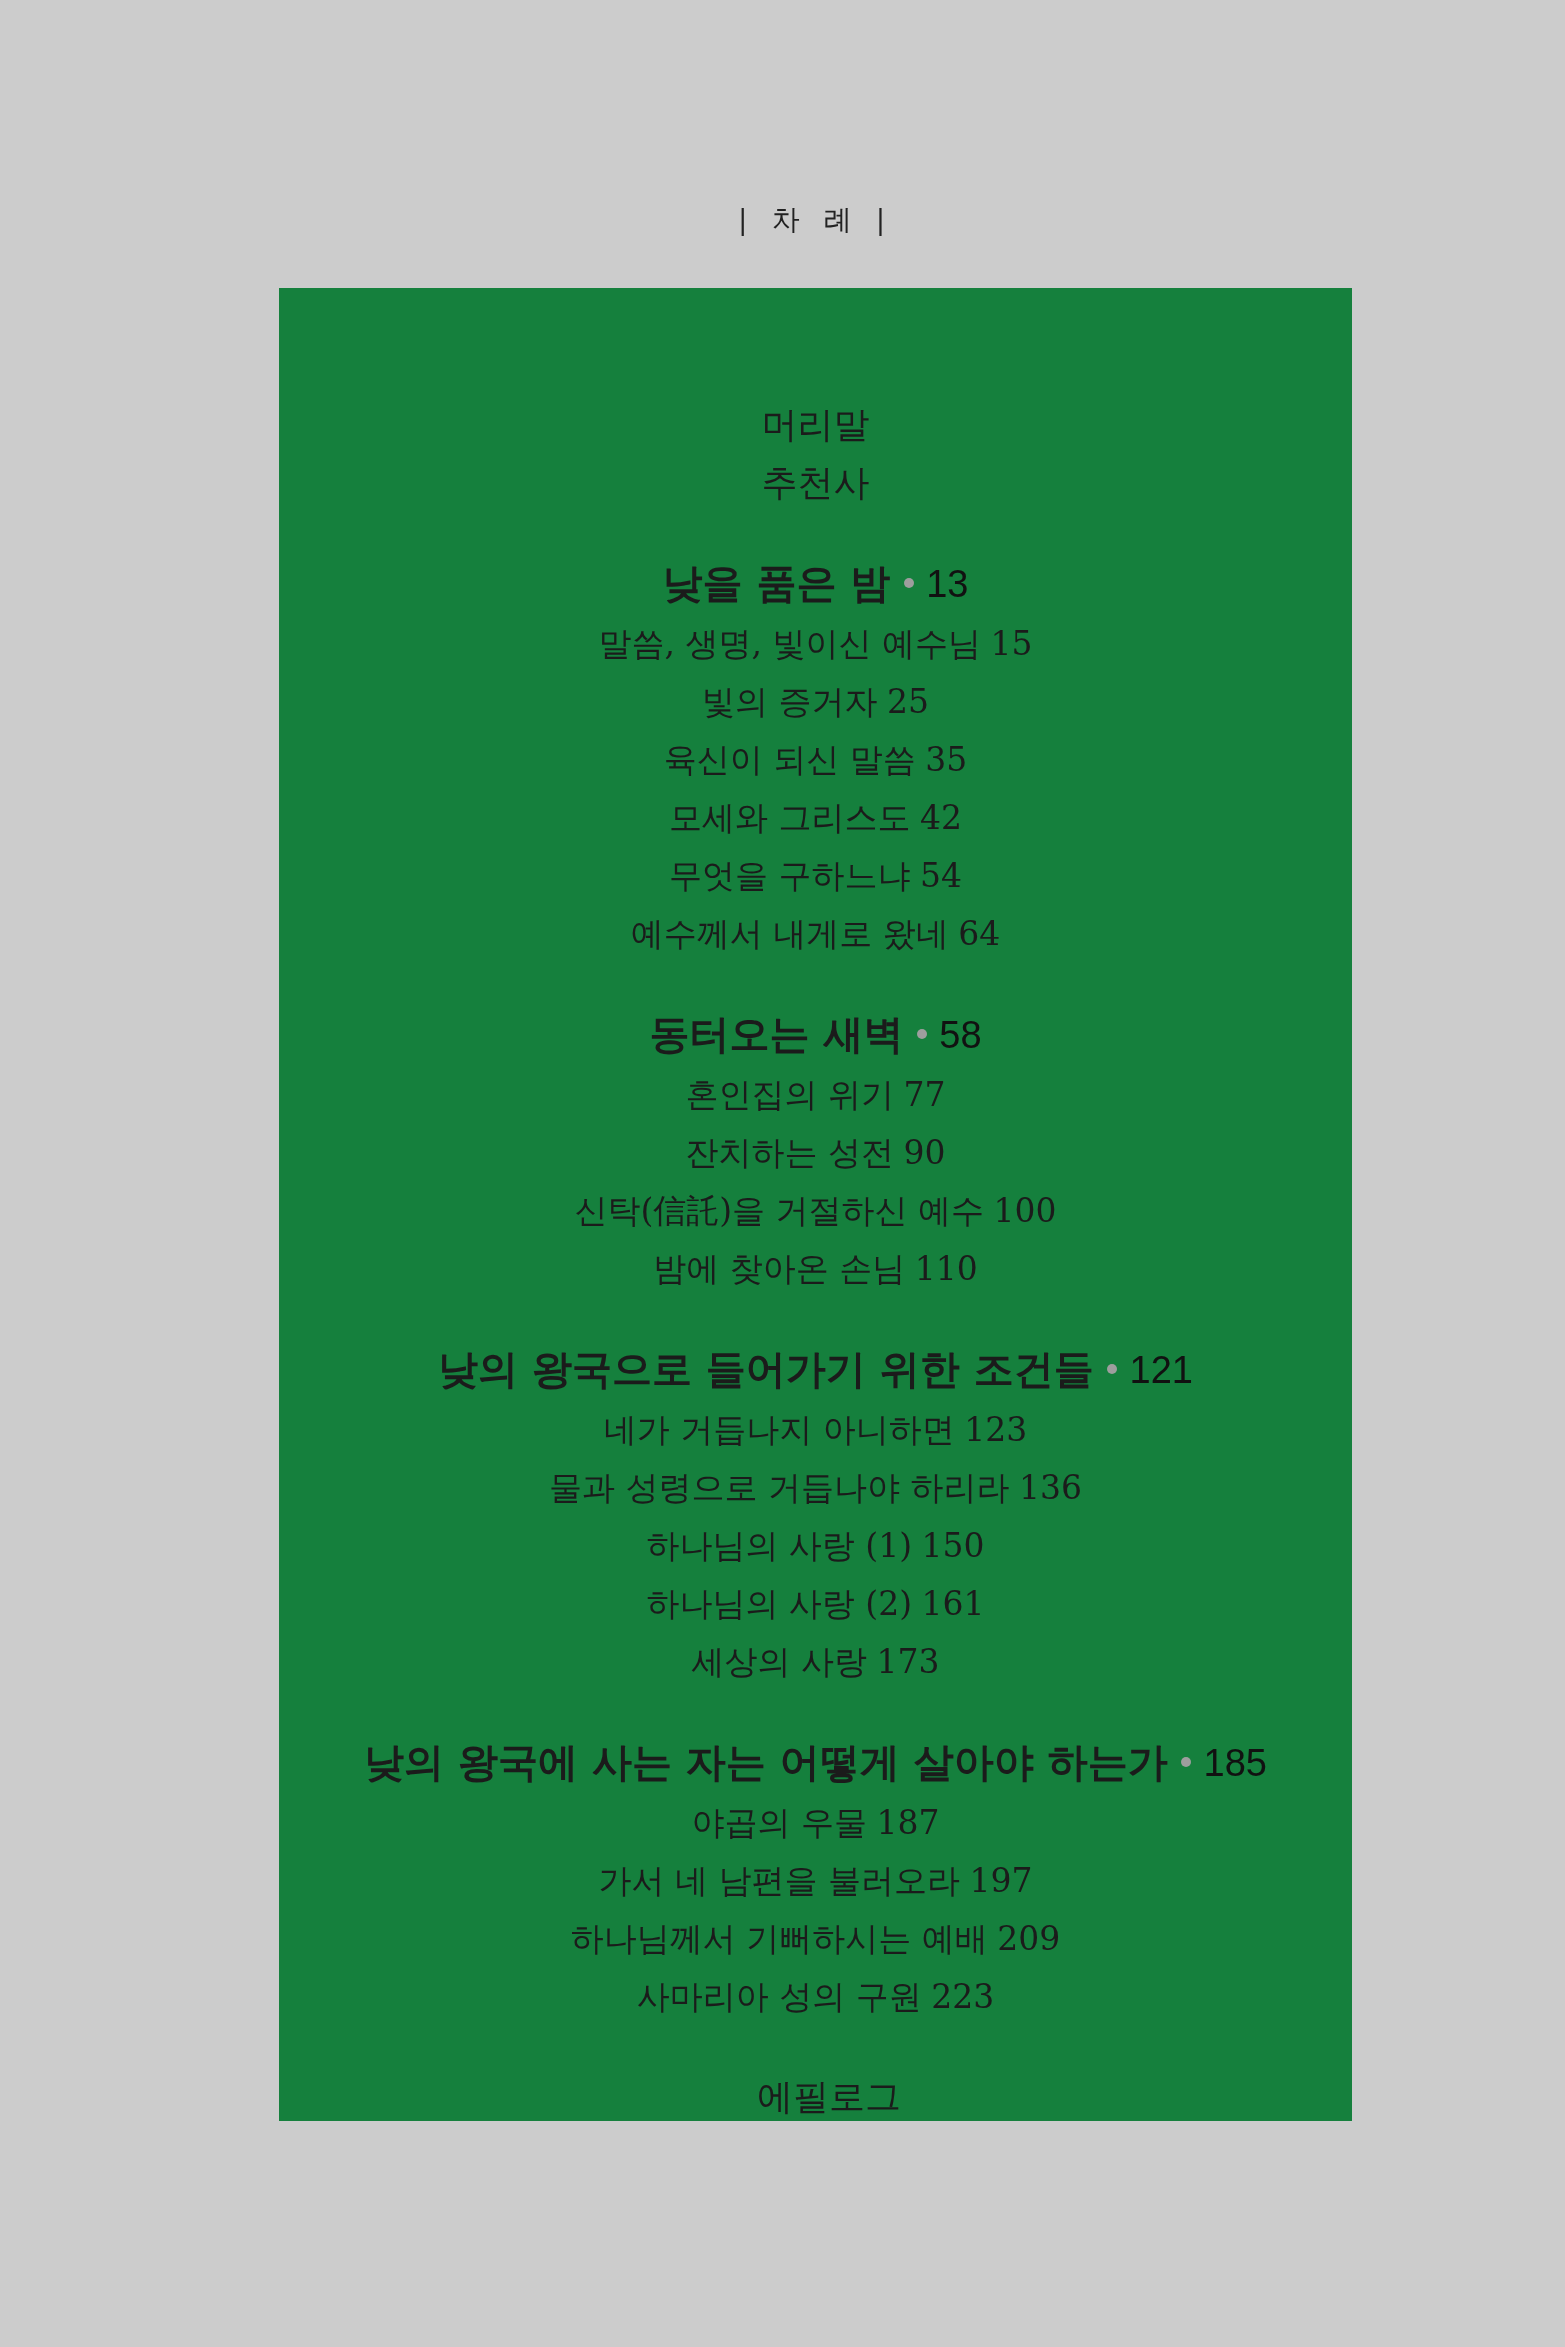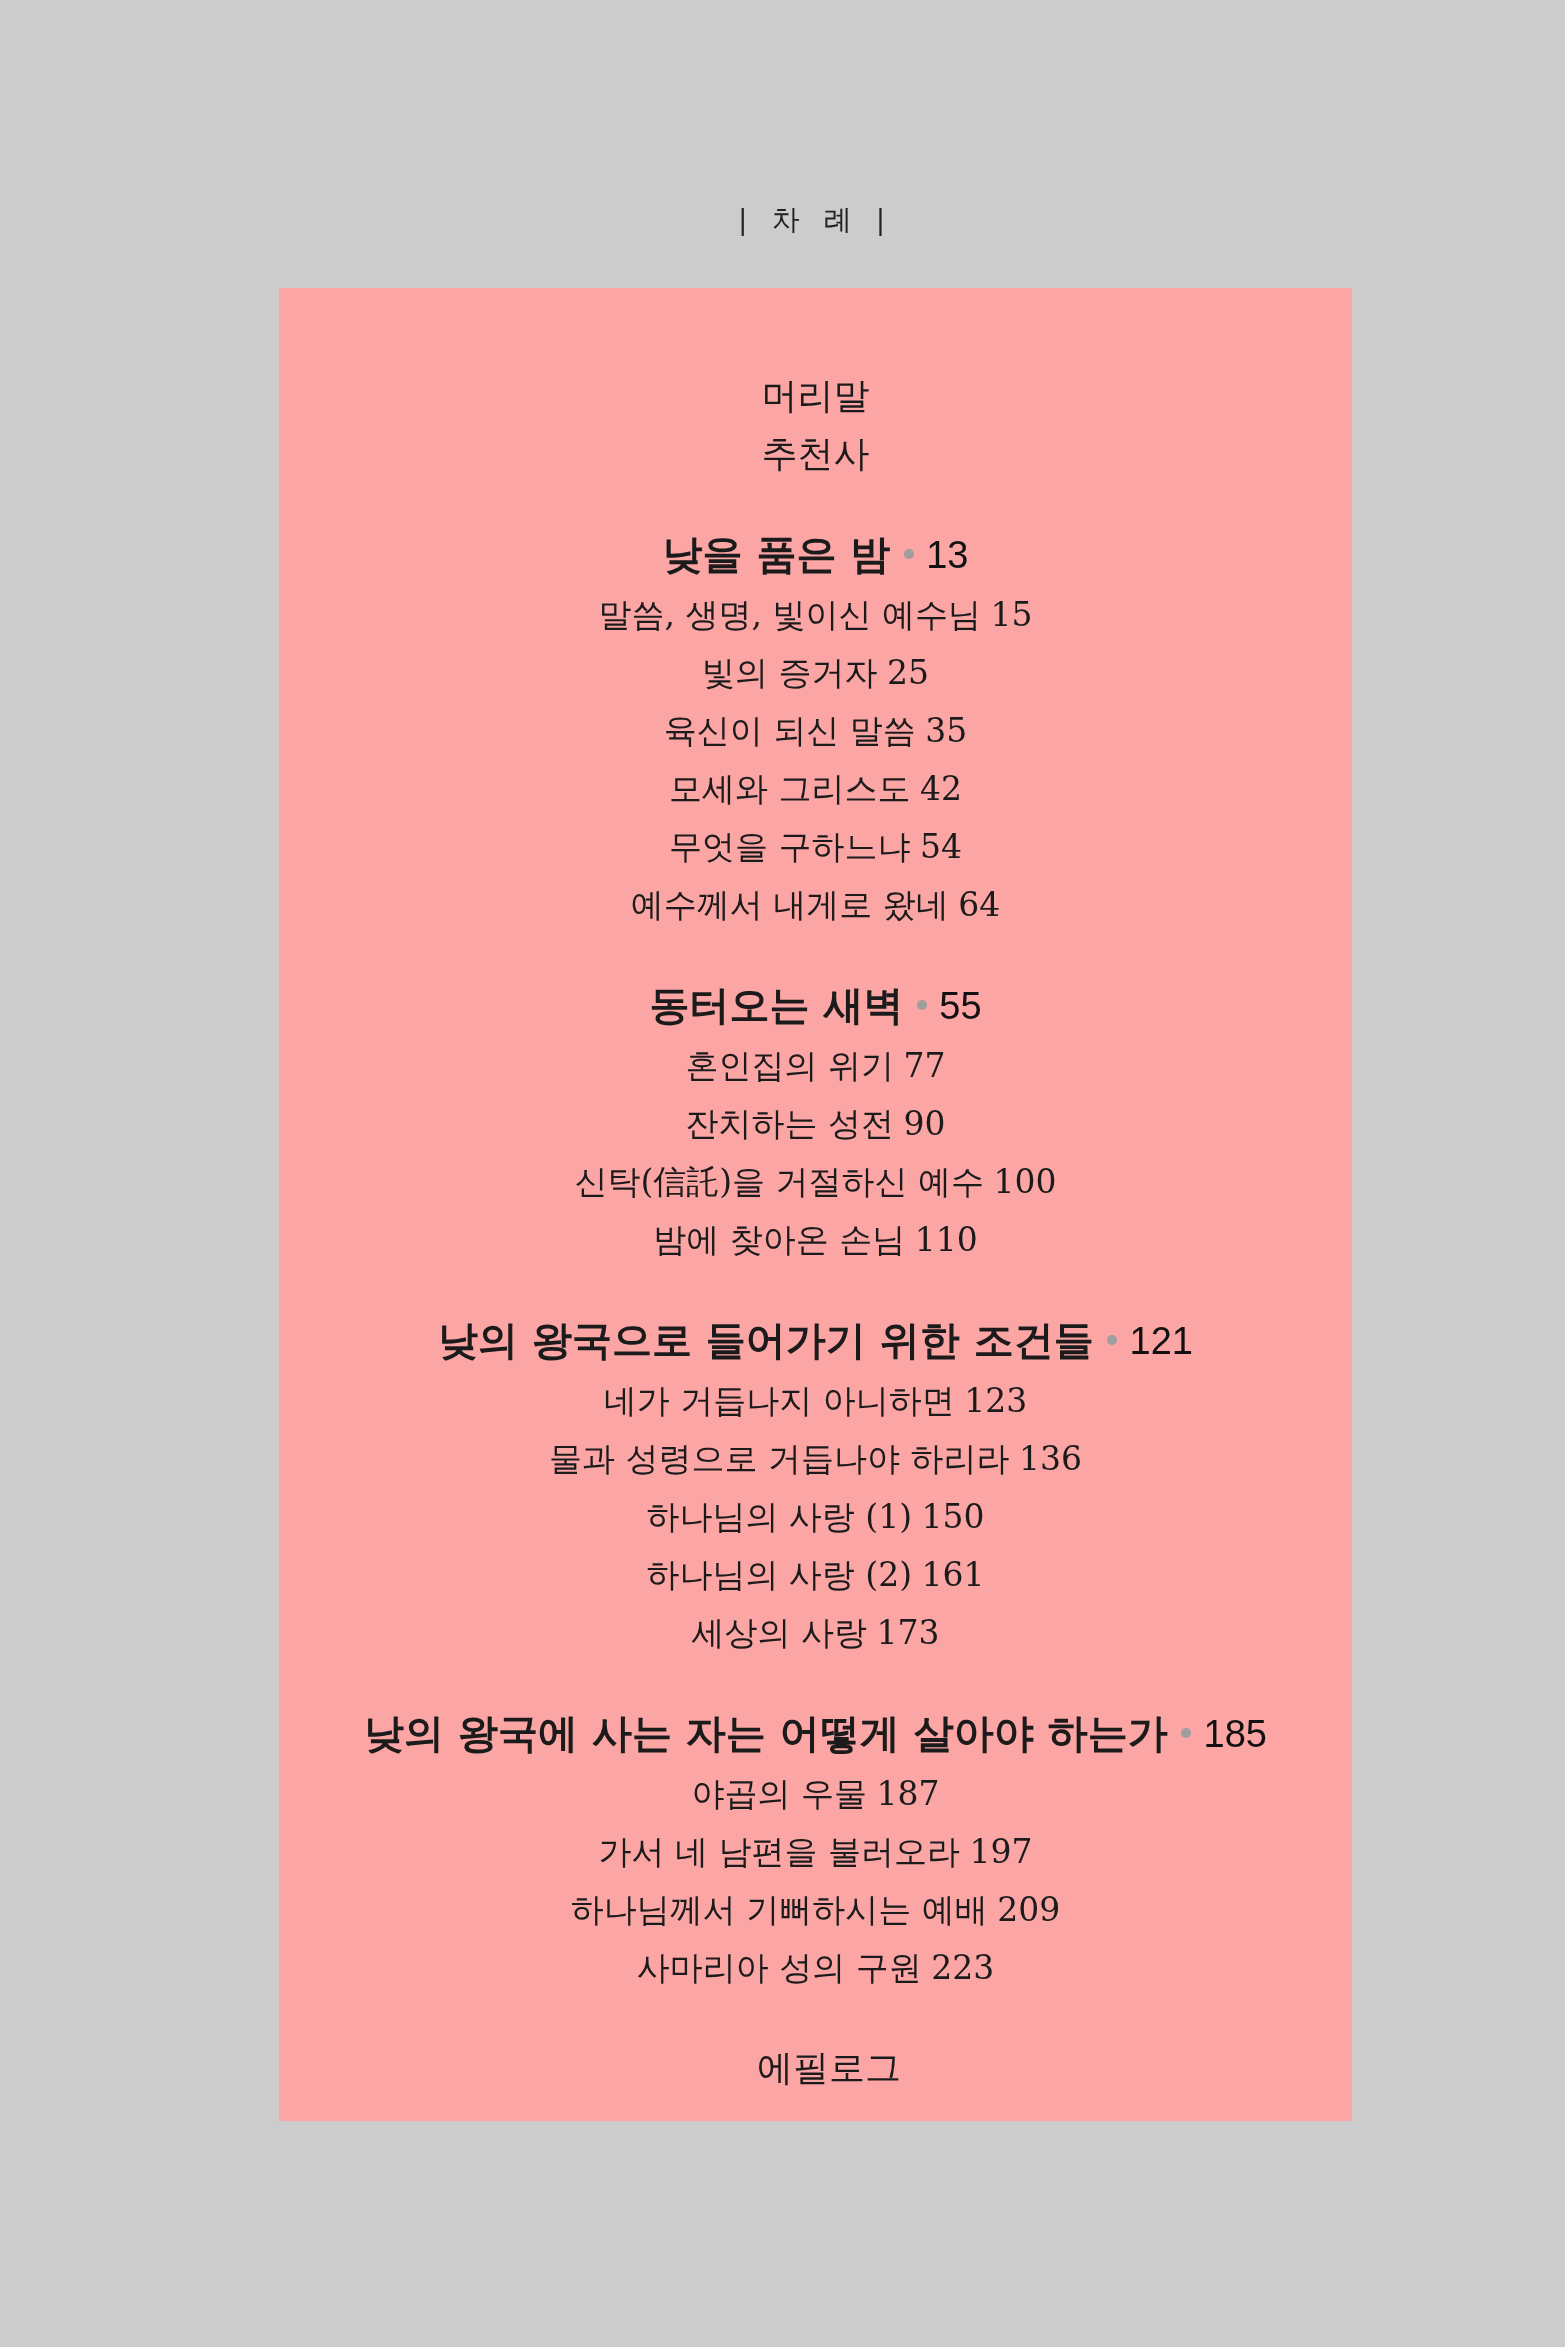--- a/index.html
+++ b/index.html
@@ -25,23 +25,23 @@
     text-align: center;
     font-size: 28px;
     letter-spacing: 7.6px;
     color: #222222;
     font-family: "DejaVu Serif", "Liberation Serif", serif;
   }
   .content-box {
     margin-top: 49px;
     width: 1073px;
     height: 1833px;
-    background: #fca5a5;
+    background: #15803d;
     box-sizing: border-box;
-    padding-top: 79px;
+    padding-top: 108px;
     text-align: center;
   }
   .line {
     line-height: 58px;
     font-size: 33px;
     white-space: nowrap;
   }
   .front-line, .back-line {
     font-size: 36px;
   }
@@ -98,21 +98,21 @@
       <div class="line"><span>말씀, 생명, 빛이신 예수님</span><span class="item-page">15</span></div>
       <div class="line"><span>빛의 증거자</span><span class="item-page">25</span></div>
       <div class="line"><span>육신이 되신 말씀</span><span class="item-page">35</span></div>
       <div class="line"><span>모세와 그리스도</span><span class="item-page">42</span></div>
       <div class="line"><span>무엇을 구하느냐</span><span class="item-page">54</span></div>
       <div class="line"><span>예수께서 내게로 왔네</span><span class="item-page">64</span></div>
     </div>
 
     <div class="section">
       <div class="section-heading">
-        <span>동터오는 새벽</span><span class="bullet-dot"></span><span class="section-page">55</span>
+        <span>동터오는 새벽</span><span class="bullet-dot"></span><span class="section-page">58</span>
       </div>
       <div class="line"><span>혼인집의 위기</span><span class="item-page">77</span></div>
       <div class="line"><span>잔치하는 성전</span><span class="item-page">90</span></div>
       <div class="line"><span>신탁(信託)을 거절하신 예수</span><span class="item-page">100</span></div>
       <div class="line"><span>밤에 찾아온 손님</span><span class="item-page">110</span></div>
     </div>
 
     <div class="section">
       <div class="section-heading">
         <span>낮의 왕국으로 들어가기 위한 조건들</span><span class="bullet-dot"></span><span class="section-page">121</span>

